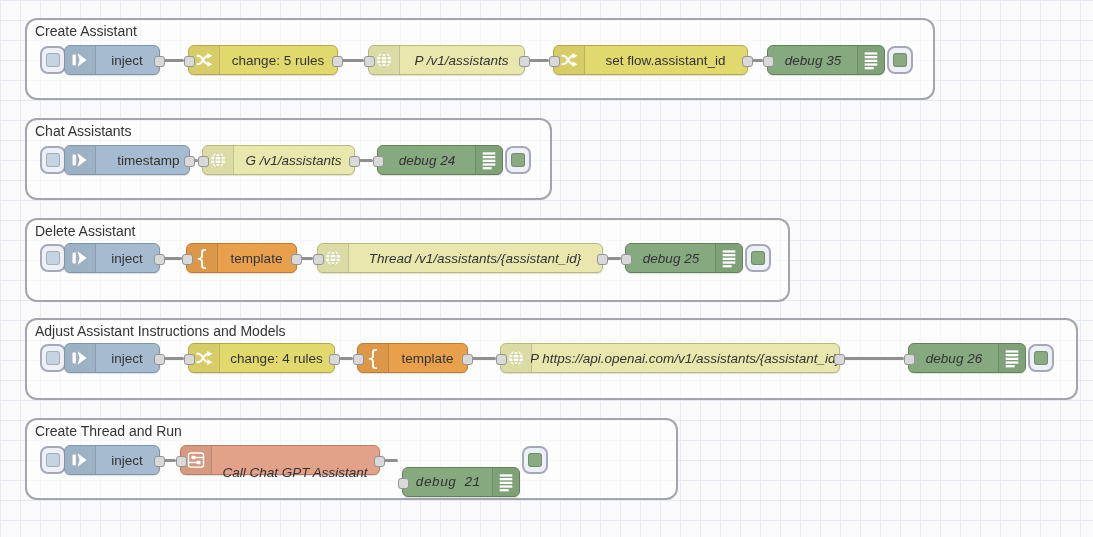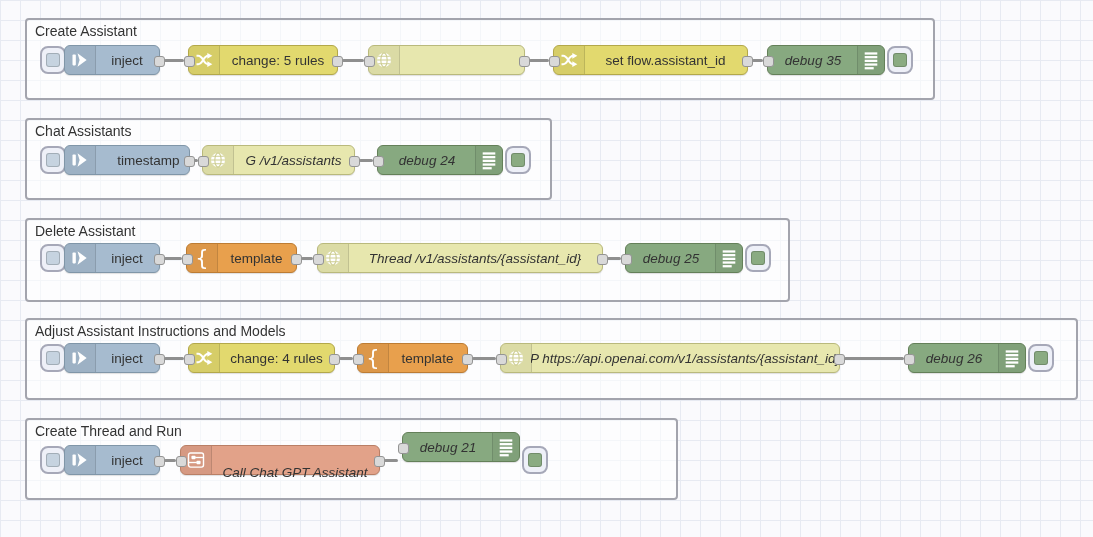--- a/index.html
+++ b/index.html
@@ -7,21 +7,21 @@
   #canvas{
     position:relative;width:1093px;height:537px;overflow:hidden;
     background-color:#fafafd;
     background-image:
       linear-gradient(to right,#e7eaf2 1px,transparent 1px),
       linear-gradient(to bottom,#e7eaf2 1px,transparent 1px);
     background-size:20px 20px;
   }
   .group{
     position:absolute;box-sizing:border-box;
-    border:2px solid #a3a4ad;border-radius:4px;
+    border:2px solid #a3a4ad;border-radius:12px;
     background:rgba(255,255,255,0.55);z-index:0;
   }
   .group-label{
     position:absolute;top:3px;left:8px;font-size:14px;color:#333;
     white-space:nowrap;
   }
   .node{
     position:absolute;height:30px;border-radius:6px;box-sizing:border-box;
     z-index:2;box-shadow:0 1px 1px rgba(0,0,0,0.12);
   }
@@ -99,20 +99,21 @@
         <div class="icon-wrap">
           <svg width="20" height="20" viewBox="0 0 24 24">
             <circle cx="12" cy="12" r="8.5" fill="#fff"></circle>
             <g stroke="#cdcd91" stroke-width="1.3" fill="none">
               <ellipse cx="12" cy="12" rx="3.8" ry="8.5"></ellipse>
               <path d="M3.5 12h17M5 7.5h14M5 16.5h14"></path>
             </g>
           </svg>
         </div>
       </div>
+      <div class="node-label" style="left: 30px; right: 0px;">P /v1/assistants</div>
       <div class="port in"></div>
       <div class="port out"></div>
     </div>
     <div class="node" style="left: 553px; top: 45px; width: 195px; background: rgb(226, 217, 110); border: 1px solid rgb(179, 168, 74);">
       <div class="icon-strip left">
         <div class="icon-wrap">
           <svg width="20" height="20" viewBox="0 0 24 24" fill="none">
             <path d="M3 7h2c6 0 6 10 12 10" stroke="#fff" stroke-width="2.4"></path>
             <path d="M3 17h2c6 0 6-10 12-10" stroke="#fff" stroke-width="2.4"></path>
             <path d="M16 3.5L22 7l-6 3.5z" fill="#fff"></path>
@@ -388,21 +389,21 @@
           </svg>
         </div>
       </div>
       <div class="node-label" style="left: 30px; right: 0px; margin-top: 12px;">Call Chat GPT Assistant</div>
       <div class="port in"></div>
       <div class="port out"></div>
     </div>
     <div class="node-button" style="left: 522px; top: 446px;">
       <div class="node-button-inner" style="background: rgb(138, 171, 130);"></div>
     </div>
-    <div class="node italic" style="left: 402px; top: 432px; width: 118px; background: rgb(135, 169, 128); border: 1px solid rgb(100, 128, 89);">
+    <div class="node italic" style="left: 402px; top: 467px; width: 118px; background: rgb(135, 169, 128); border: 1px solid rgb(100, 128, 89); font-family: Liberation Mono, monospace;">
       <div class="icon-strip right">
         <div class="icon-wrap">
           <svg width="18" height="22" viewBox="0 0 20 24" fill="#fff">
             <rect x="3" y="3.5" width="14" height="2.5"></rect>
             <rect x="3" y="7.6" width="14" height="2.5"></rect>
             <rect x="3" y="11.7" width="14" height="2.5"></rect>
             <rect x="3" y="15.8" width="14" height="2.5"></rect>
             <rect x="3" y="19.9" width="10" height="2.5"></rect>
           </svg>
         </div>

